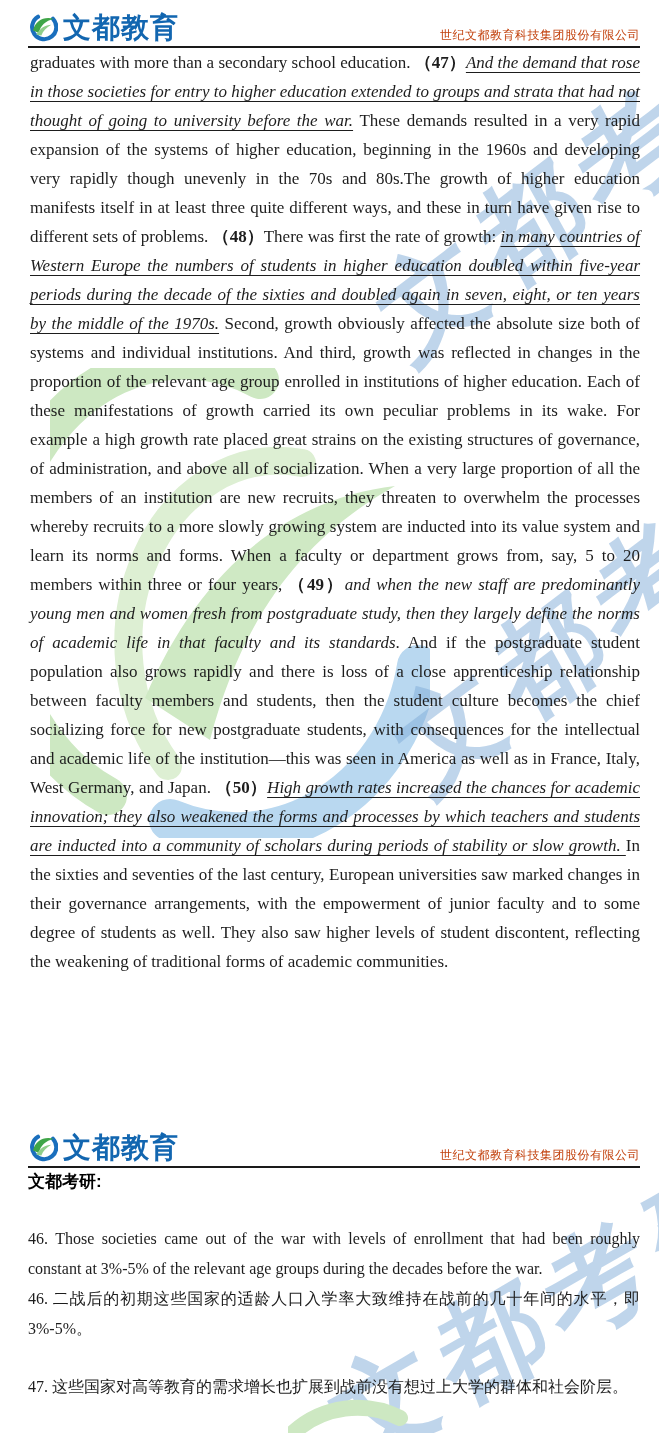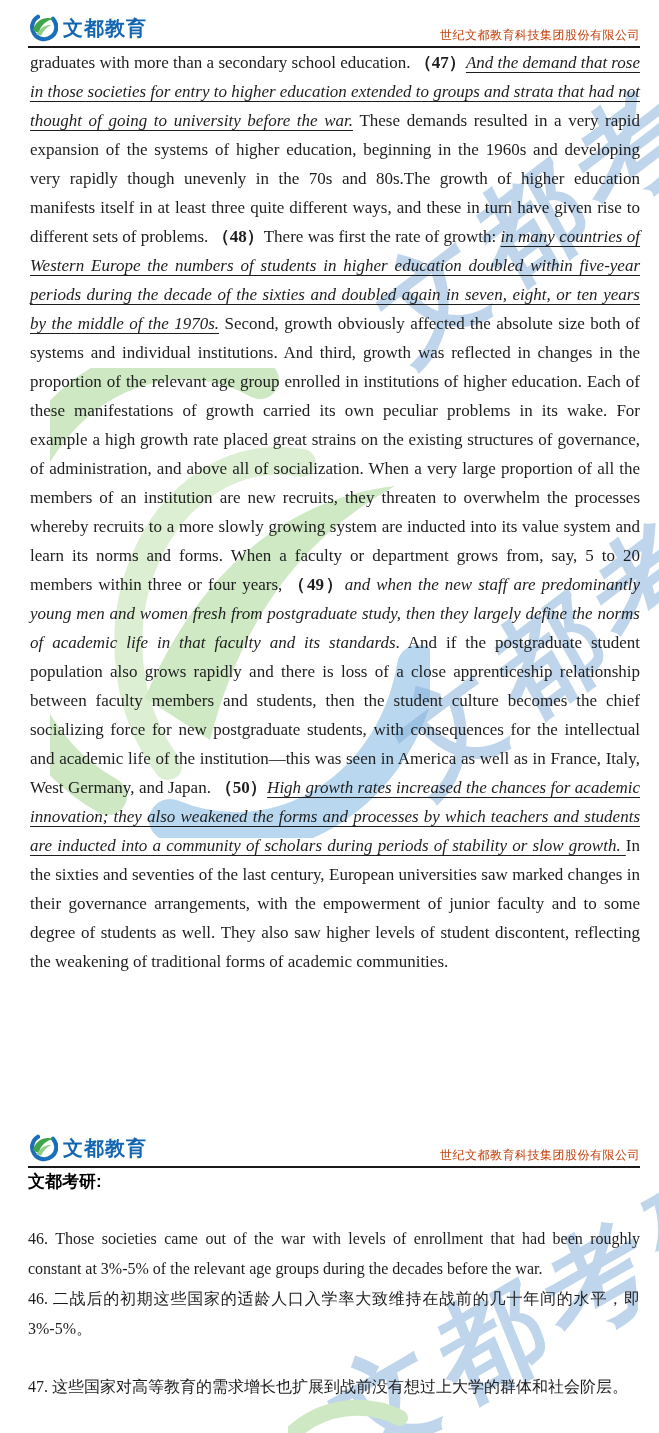--- a/index.html
+++ b/index.html
@@ -29,21 +29,21 @@
   .hdr{
     position:absolute;left:28px;width:612px;
     display:flex;justify-content:space-between;align-items:flex-end;
     border-bottom:2px solid #1a1a1a;padding-bottom:3px;z-index:2;
   }
   .hdr1{top:10px;height:33px;}
   .hdr2{top:1130px;height:33px;}
   .brand{display:flex;align-items:center;gap:5px;}
   .brand-text{
     font-family:"Liberation Sans","DejaVu Sans",sans-serif;
-    font-weight:700;font-size:20px;color:#1266b0;letter-spacing:1px;line-height:1;
+    font-weight:700;font-size:28px;color:#1266b0;letter-spacing:1px;line-height:1;
   }
   .company{
     font-family:Liberation Mono, monospace;
     font-size:12px;color:#c2410c;letter-spacing:0.5px;line-height:1.2;
   }
 
   
   .passage{
     position:absolute;left:30px;top:48px;width:610px;z-index:1;
     font-size:17px;line-height:29px;text-align:justify;

